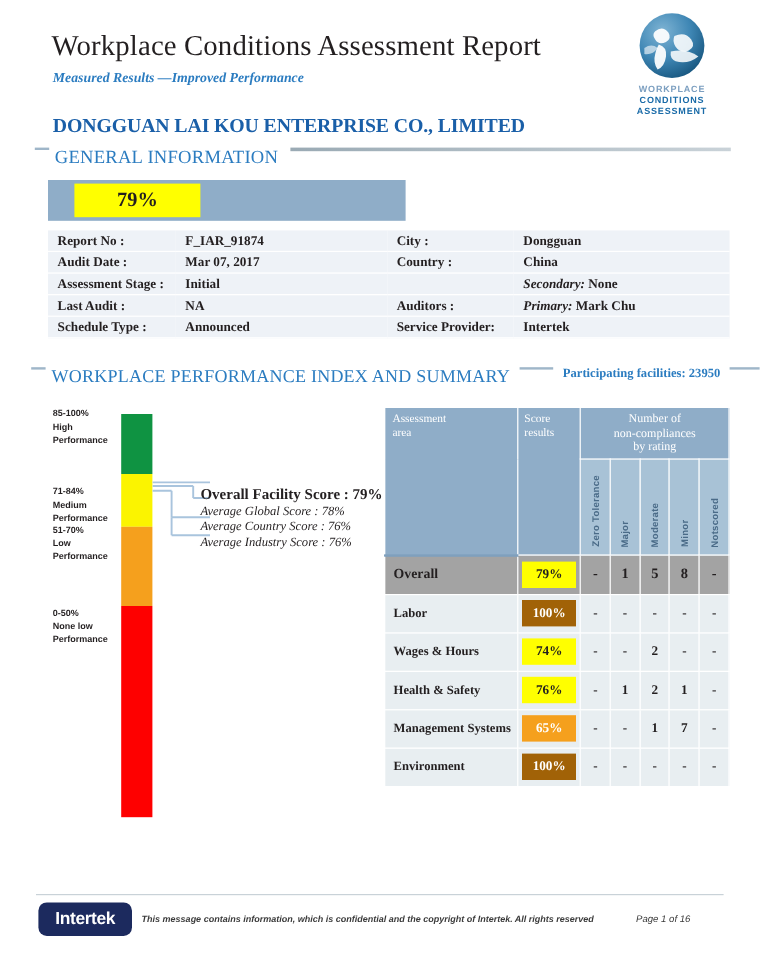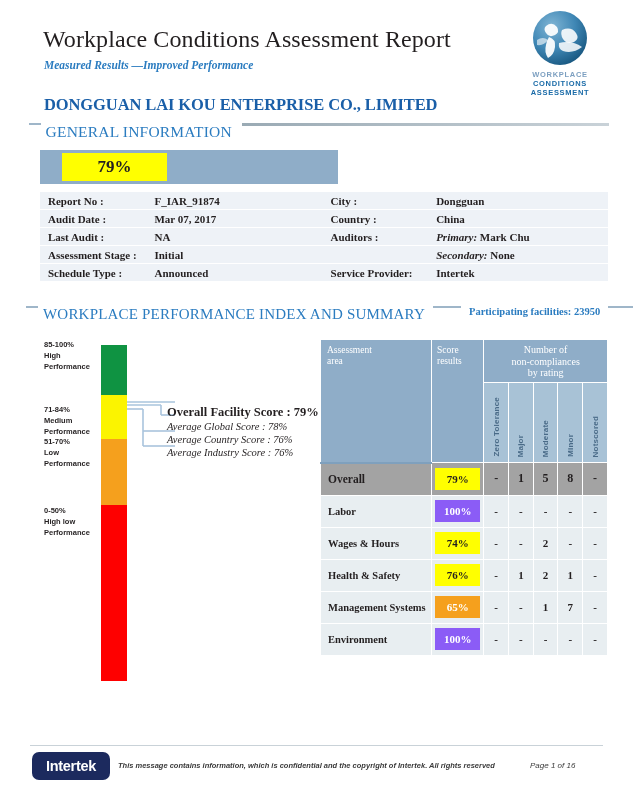--- a/index.html
+++ b/index.html
@@ -313,21 +313,21 @@
   #assessment-table tbody tr.row-overall td.num { font-size: 12px; }
   .score-chip {
     display: block;
     height: 22px;
     line-height: 22px;
     text-align: center;
     font-size: 11px;
     font-weight: bold;
   }
   .chip-yellow { background: #ffff00; color: #231f20; }
-  .chip-green  { background: #8b5cf6; color: #ffffff; }
+  .chip-green  { background: #a16207; color: #ffffff; }
   .chip-orange { background: #f5a01d; color: #ffffff; }
 
   
   #footer-line {
     position: absolute;
     left: 30px;
     top: 745px;
     width: 573px;
     height: 1px;
     background: #c9d2d8;
@@ -418,30 +418,30 @@
       <td class="lbl2">City :</td>
       <td class="val2">Dongguan</td>
     </tr>
     <tr>
       <td class="lbl">Audit Date :</td>
       <td class="val">Mar 07, 2017</td>
       <td class="lbl2">Country :</td>
       <td class="val2">China</td>
     </tr>
     <tr>
+      <td class="lbl">Assessment Stage :</td>
+      <td class="val">Initial</td>
+      <td class="lbl2"></td>
+      <td class="val2"><span class="ital">Secondary:</span> <span>None</span></td>
+    </tr>
+    <tr>
       <td class="lbl">Last Audit :</td>
       <td class="val">NA</td>
       <td class="lbl2">Auditors :</td>
       <td class="val2"><span class="ital">Primary:</span> <span>Mark Chu</span></td>
-    </tr>
-    <tr>
-      <td class="lbl">Assessment Stage :</td>
-      <td class="val">Initial</td>
-      <td class="lbl2"></td>
-      <td class="val2"><span class="ital">Secondary:</span> <span>None</span></td>
     </tr>
     <tr>
       <td class="lbl">Schedule Type :</td>
       <td class="val">Announced</td>
       <td class="lbl2">Service Provider:</td>
       <td class="val2">Intertek</td>
     </tr>
   </tbody>
 </table>
 
@@ -470,21 +470,21 @@
   <div>Medium</div>
   <div>Performance</div>
 </div>
 <div class="perf-legend" id="legend-low">
   <div>51-70%</div>
   <div>Low</div>
   <div>Performance</div>
 </div>
 <div class="perf-legend" id="legend-verylow">
   <div>0-50%</div>
-  <div>High low</div>
+  <div>None low</div>
   <div>Performance</div>
 </div>
 
 <svg id="connectors">
   <g stroke="#a9c4dd" stroke-width="1.6" fill="none">
     <line x1="0" y1="4" x2="48" y2="4"></line>
     <line x1="0" y1="7" x2="34" y2="7"></line>
     <line x1="34" y1="7" x2="34" y2="17"></line>
     <line x1="34" y1="17" x2="48" y2="17"></line>
     <line x1="0" y1="11" x2="16" y2="11"></line>

